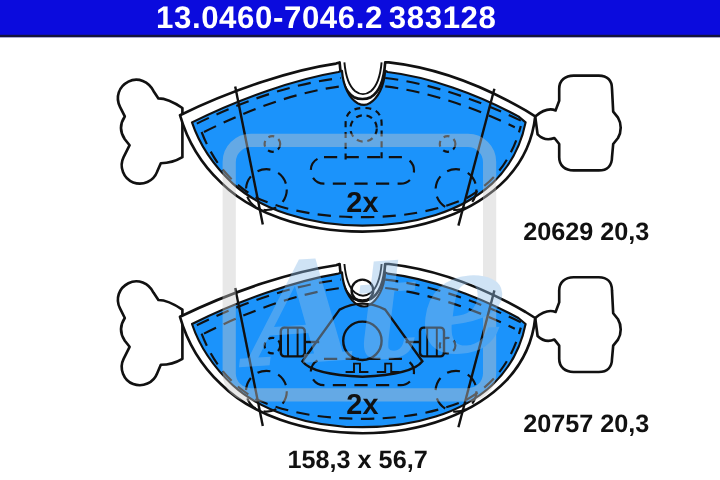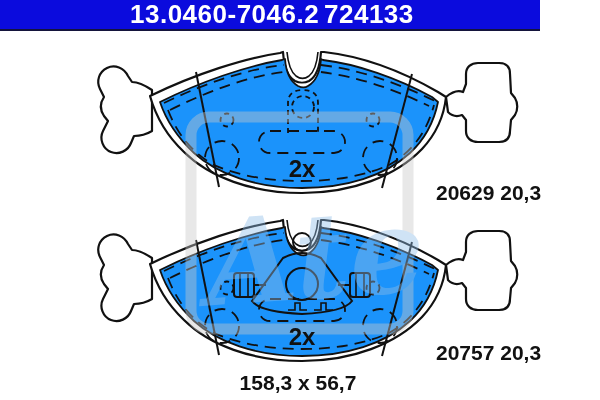--- a/index.html
+++ b/index.html
@@ -1,18 +1,18 @@
 <!DOCTYPE html>
 <html><head>
 <meta charset="utf-8">
 <style>
   html,body{margin:0;padding:0;background:#888;}
   .canvas{position:relative;width:600px;height:400px;background:#ffffff;overflow:hidden;
           font-family:"Liberation Sans",sans-serif;}
-  .hdr{position:absolute;top:0;left:0;width:540px;height:29px;background:#0b0bdd;
+  .hdr{position:absolute;top:0;left:0;width:600px;height:29px;background:#0b0bdd;
        border-bottom:2px solid #14143c;color:#fff;text-align:right;}
   .hdr .pn{position:absolute;left:130px;top:0;font-size:26px;font-weight:bold;line-height:29px;letter-spacing:.5px;}
   .hdr .wva{position:absolute;left:324px;top:0;font-size:26px;font-weight:bold;line-height:29px;letter-spacing:.5px;}
   svg{position:absolute;top:0;left:0;}
   .plate{fill:#ffffff;stroke:#111;stroke-width:2.2;stroke-linejoin:round;}
   .blue{stroke:#111;stroke-width:1.8;stroke-linejoin:round;}
   .thin{fill:none;stroke:#111;stroke-width:1.6;}
   .dash{fill:none;stroke:#111;stroke-width:1.8;stroke-dasharray:11 7;}
   .dash2{fill:none;stroke:#111;stroke-width:1.8;stroke-dasharray:5 4;}
   .solid{fill:none;stroke:#111;stroke-width:2;}
@@ -22,21 +22,21 @@
   .wm-rect{fill:none;stroke:#c9c9c9;stroke-width:11;}
   .wm-text{font-family:"DejaVu Serif",serif;font-style:italic;font-weight:bold;font-size:118px;fill:#8fbde8;}
 </style>
 </head>
 <body>
 
 <div class="canvas">
 
   <div class="hdr">
     <span class="pn">13.0460-7046.2</span>
-    <span class="wva">724133</span>
+    <span class="wva">383128</span>
   </div>
 
   <svg width="600" height="400" viewBox="0 0 600 400">
     <defs>
       <g id="padShape">
 
         <path class="plate" d="M 152,90 C 146,86 138,82 132,82 L 128,76 C 124,68 115,64 107,68 C 99,72 96,81 100,89
              L 104,97 C 100,103 100,110 104,116 L 108,121 L 103,131 C 99,139 103,149 111,152
              C 119,155 128,151 131,143 L 134,136 C 140,136 147,134 152,131 Z"></path>
 

